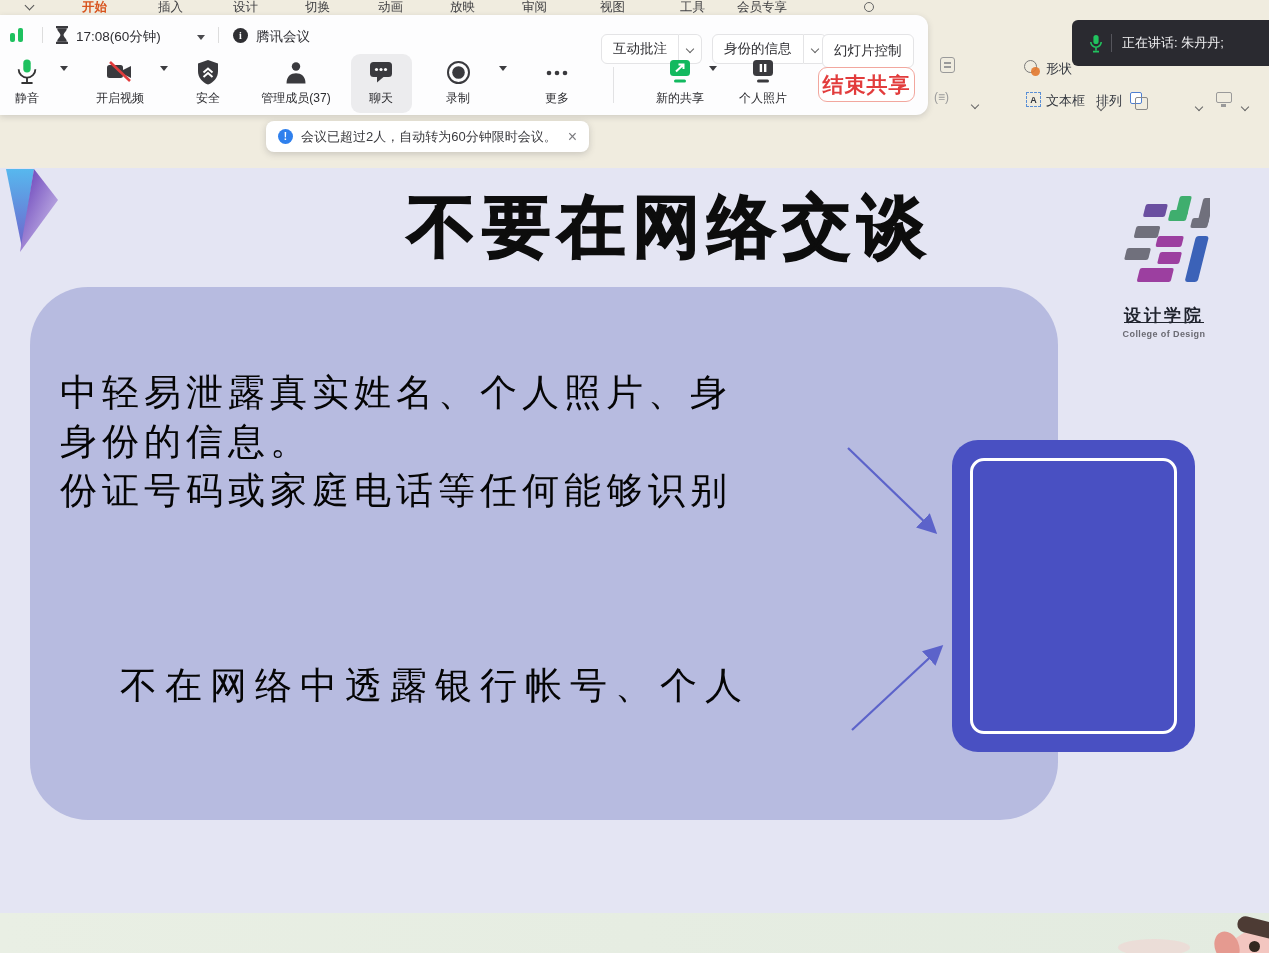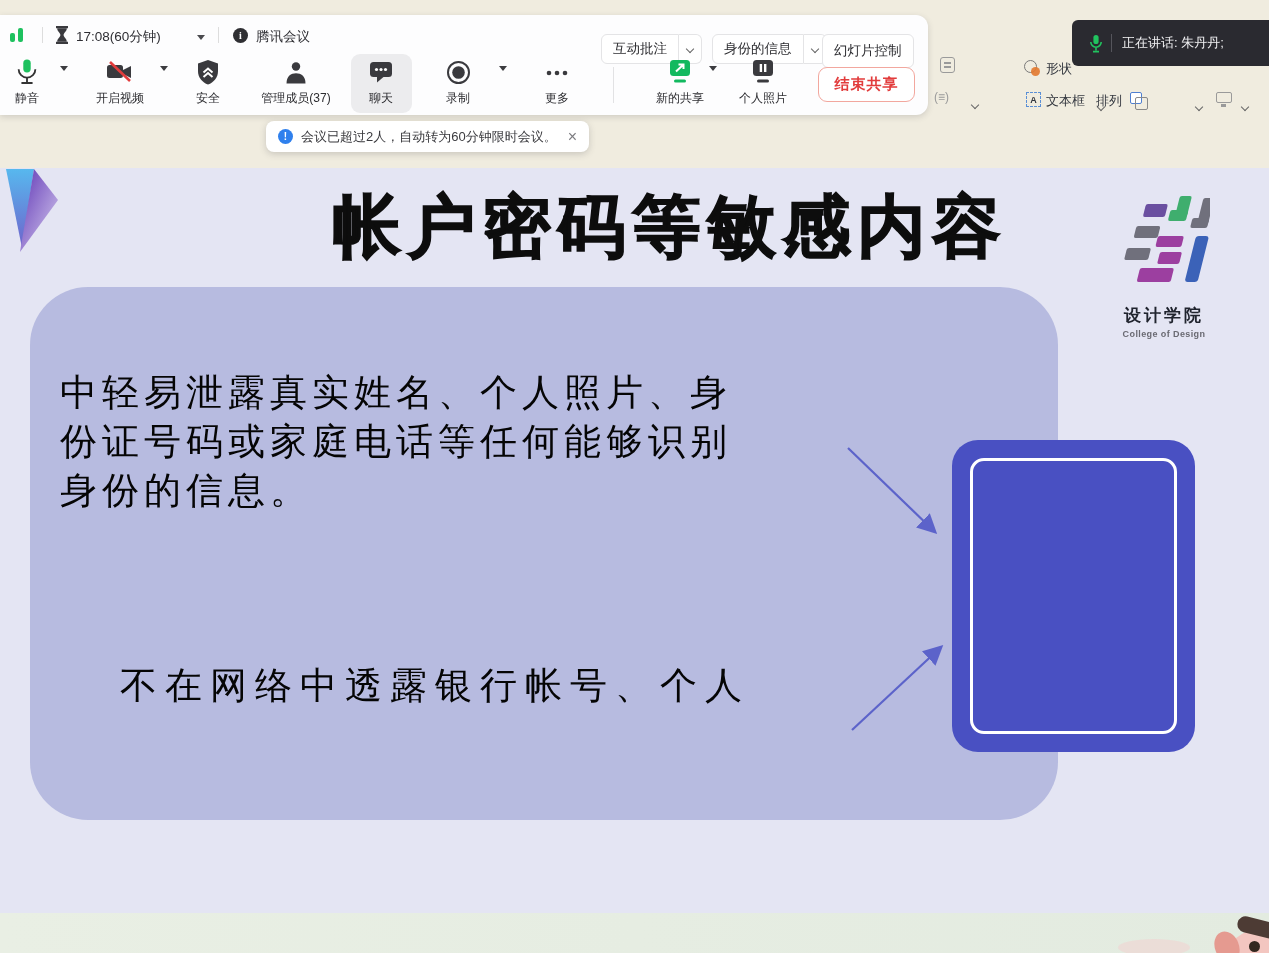--- a/index.html
+++ b/index.html
@@ -43,21 +43,21 @@
   .btn-main { border:1px solid #e4e4e6; background:#fff; border-radius:6px 0 0 6px; font-size:13.5px; color:#2c2c30; display:flex; align-items:center; padding:0 11px; }
   .btn-caretbox { border:1px solid #e4e4e6; border-left:none; border-radius:0 6px 6px 0; width:23px; display:flex; align-items:center; justify-content:center; background:#fff; }
   .btn-single { position:absolute; top:19px; height:30px; border:1px solid #e4e4e6; background:#fff; border-radius:6px; font-size:13.5px; color:#2c2c30; display:flex; align-items:center; padding:16px 11px; }
 
   .action { position:absolute; top:41px; width:90px; text-align:center; transform:translateX(-50%); }
   .action .ic { height:32px; display:flex; align-items:center; justify-content:center; }
   .action .lbl { font-size:12px; color:#2c2c30; margin-top:2px; white-space:nowrap; }
   .act-caret { position:absolute; top:51px; width:0; height:0; border-left:4.5px solid transparent; border-right:4.5px solid transparent; border-top:5.5px solid #3c3c40; }
   .chat-bg { position:absolute; left:351px; top:39px; width:61px; height:59px; background:#ececee; border-radius:9px; }
   .act-sep { position:absolute; left:613px; top:52px; width:1px; height:36px; background:#e2e2e4; }
-  .end-btn { position:absolute; left:818px; top:52px; width:97px; height:35px; background:#fff; border:1.5px solid #f2a79e; border-radius:9px; color:#e23c3c; font-size:15px; font-weight:bold; display:flex; align-items:center; justify-content:center; letter-spacing:1px; }
+  .end-btn { position:absolute; left:818px; top:52px; width:97px; height:35px; background:#fff; border:1.5px solid #f2a79e; border-radius:9px; color:#e23c3c; font-size:21px; font-weight:bold; display:flex; align-items:center; justify-content:center; letter-spacing:1px; }
 
   
   .speak-box { position:absolute; left:1072px; top:20px; width:197px; height:46px; background:#2a2a30; border-radius:6px 0 0 6px; display:flex; align-items:center; z-index:4; }
   .speak-sep { width:1px; height:18px; background:#55555c; margin:0 10px 0 8px; }
   .speak-txt { color:#f0f0f2; font-size:13px; white-space:nowrap; }
 
   
   .notif { position:absolute; left:266px; top:121px; height:31px; background:#fff; border-radius:8px; box-shadow:0 2px 7px rgba(60,60,70,.22); display:flex; align-items:center; padding:0 12px; z-index:4; }
   .notif-ic { width:15px; height:15px; border-radius:50%; background:#2f80ed; color:#fff; font-size:10px; font-weight:bold; text-align:center; line-height:15px; margin-right:8px; flex:none; }
   .notif-txt { font-size:13px; color:#3a3a3e; white-space:nowrap; }
@@ -66,38 +66,52 @@
   
   .slide { position:absolute; left:0; top:168px; width:1269px; height:745px; background:#e4e5f3; overflow:hidden; z-index:1; }
   .slide-title { position:absolute; left:310px; top:14px; width:720px; text-align:center; font-size:68px; font-weight:900; color:#0d0d0d; letter-spacing:7px; -webkit-text-stroke:1.5px #0d0d0d; white-space:nowrap; }
   .panel { position:absolute; left:30px; top:119px; width:1028px; height:533px; background:#b7bbe0; border-radius:58px; }
   .para { position:absolute; left:60px; width:770px; font-size:37px; line-height:49px; color:#050505; letter-spacing:5px; }
   .para.p2 { letter-spacing:8px;margin-top:47px; }
   .para .ln.ind { text-indent:60px; }
   .blue-rect { position:absolute; left:952px; top:272px; width:243px; height:312px; background:#4950c2; border-radius:26px; }
   .blue-rect-inner { position:absolute; left:18px; top:18px; right:18px; bottom:18px; border:3.5px solid #ffffff; border-radius:14px; }
   .logo { position:absolute; left:1108px; top:28px; width:112px; text-align:center; }
-  .logo-cn { font-size:17px; font-weight:bold; color:#20242e; letter-spacing:3px; margin-top:4px; }
+  .logo-cn { font-size:17px; font-weight:bold; color:#20242e; letter-spacing:3px; margin-top:4px;text-decoration:underline; }
   .logo-en { font-size:9px; font-weight:bold; color:#6a6a72; margin-top:2px; letter-spacing:.4px; }
 
   
   .band { position:absolute; left:0; top:913px; width:1269px; height:40px; background:linear-gradient(90deg,#e9efe4,#e3ebe0); z-index:2; }
   .pig-head { position:absolute; left:1213px; top:924px; width:130px; height:120px; background:#f3c6c0; border-radius:50%; z-index:3; }
   .pig-ear { position:absolute; left:1215px; top:931px; width:24px; height:32px; background:#e59a90; border-radius:50%; transform:rotate(-22deg); z-index:4; }
   .pig-brow { position:absolute; left:1237px; top:920px; width:46px; height:16px; background:#4d3b34; border-radius:9px; transform:rotate(14deg); z-index:4; }
   .pig-eye { position:absolute; left:1249px; top:941px; width:11px; height:11px; background:#33281f; border-radius:50%; z-index:4; }
   .pig-blob { position:absolute; left:1118px; top:939px; width:72px; height:17px; background:#edd8d4; border-radius:50%; opacity:.75; z-index:3; }
 </style>
 </head>
 <body>
 
 <div class="screen">
 
   <div class="ribbon-bg"></div>
 
+  <div class="pp-tabs">
+    <span class="tab-chev"></span>
+    <span class="pp-tab active" style="left:82px">开始</span>
+    <span class="pp-tab" style="left:158px">插入</span>
+    <span class="pp-tab" style="left:233px">设计</span>
+    <span class="pp-tab" style="left:305px">切换</span>
+    <span class="pp-tab" style="left:378px">动画</span>
+    <span class="pp-tab" style="left:450px">放映</span>
+    <span class="pp-tab" style="left:522px">审阅</span>
+    <span class="pp-tab" style="left:600px">视图</span>
+    <span class="pp-tab" style="left:680px">工具</span>
+    <span class="pp-tab" style="left:737px">会员专享</span>
+    <span class="search-ring"></span>
+  </div>
 
   <div>
     <span class="rb-doc"></span>
     <span class="rb-spacing">(≡)</span>
     <span class="rb-chev" style="left:972px;top:94px"><span class="chev"></span></span>
     <span class="rb-shape-ic"></span>
     <span class="rb-label" style="left:1046px;top:60px">形状</span>
     <span class="rb-tbox-ic">A</span>
     <span class="rb-label" style="left:1046px;top:92px">文本框</span>
     <span class="rb-chev" style="left:1098px;top:96px"><span class="chev"></span></span>
@@ -274,21 +288,21 @@
         </linearGradient>
         <linearGradient id="gpurple" x1="0" y1="0" x2="1" y2="1">
           <stop offset="0" stop-color="#5f35b5"></stop>
             <stop offset="1" stop-color="#d9cff0"></stop>
         </linearGradient>
       </defs>
       <polygon points="6,1 34,1 22,80" fill="url(#gblue)"></polygon>
       <polygon points="34,1 58,32 20,84" fill="url(#gpurple)"></polygon>
     </svg>
 
-    <div class="slide-title">帐户密码等敏感内容</div>
+    <div class="slide-title">不要在网络交谈</div>
 
     <div class="logo">
       <svg width="92" height="100" viewBox="0 0 92 100">
         <g transform="skewX(-14)">
           <rect x="30" y="8" width="22" height="13" rx="2" fill="#6a4fa0"></rect>
           <rect x="62" y="0" width="12" height="20" rx="2" fill="#3fae6e"></rect>
           <rect x="56" y="14" width="18" height="11" rx="2" fill="#3fae6e"></rect>
           <rect x="86" y="2" width="11" height="26" rx="2" fill="#70707c"></rect>
           <rect x="80" y="22" width="17" height="10" rx="2" fill="#70707c"></rect>
           <rect x="26" y="30" width="24" height="12" rx="2" fill="#70707c"></rect>
@@ -300,22 +314,22 @@
         </g>
       </svg>
       <div class="logo-cn">设计学院</div>
       <div class="logo-en">College of Design</div>
     </div>
 
     <div class="panel"></div>
 
     <div class="para p1" style="top:200px">
       <div class="ln">中轻易泄露真实姓名、个人照片、身</div>
+      <div class="ln">身份的信息。</div>
       <div class="ln">份证号码或家庭电话等任何能够识别</div>
-      <div class="ln">身份的信息。</div>
     </div>
 
     <div class="para p2" style="top:446px">
       <div class="ln ind">不在网络中透露银行帐号、个人</div>
     </div>
 
     <div class="blue-rect">
       <div class="blue-rect-inner"></div>
     </div>
 

